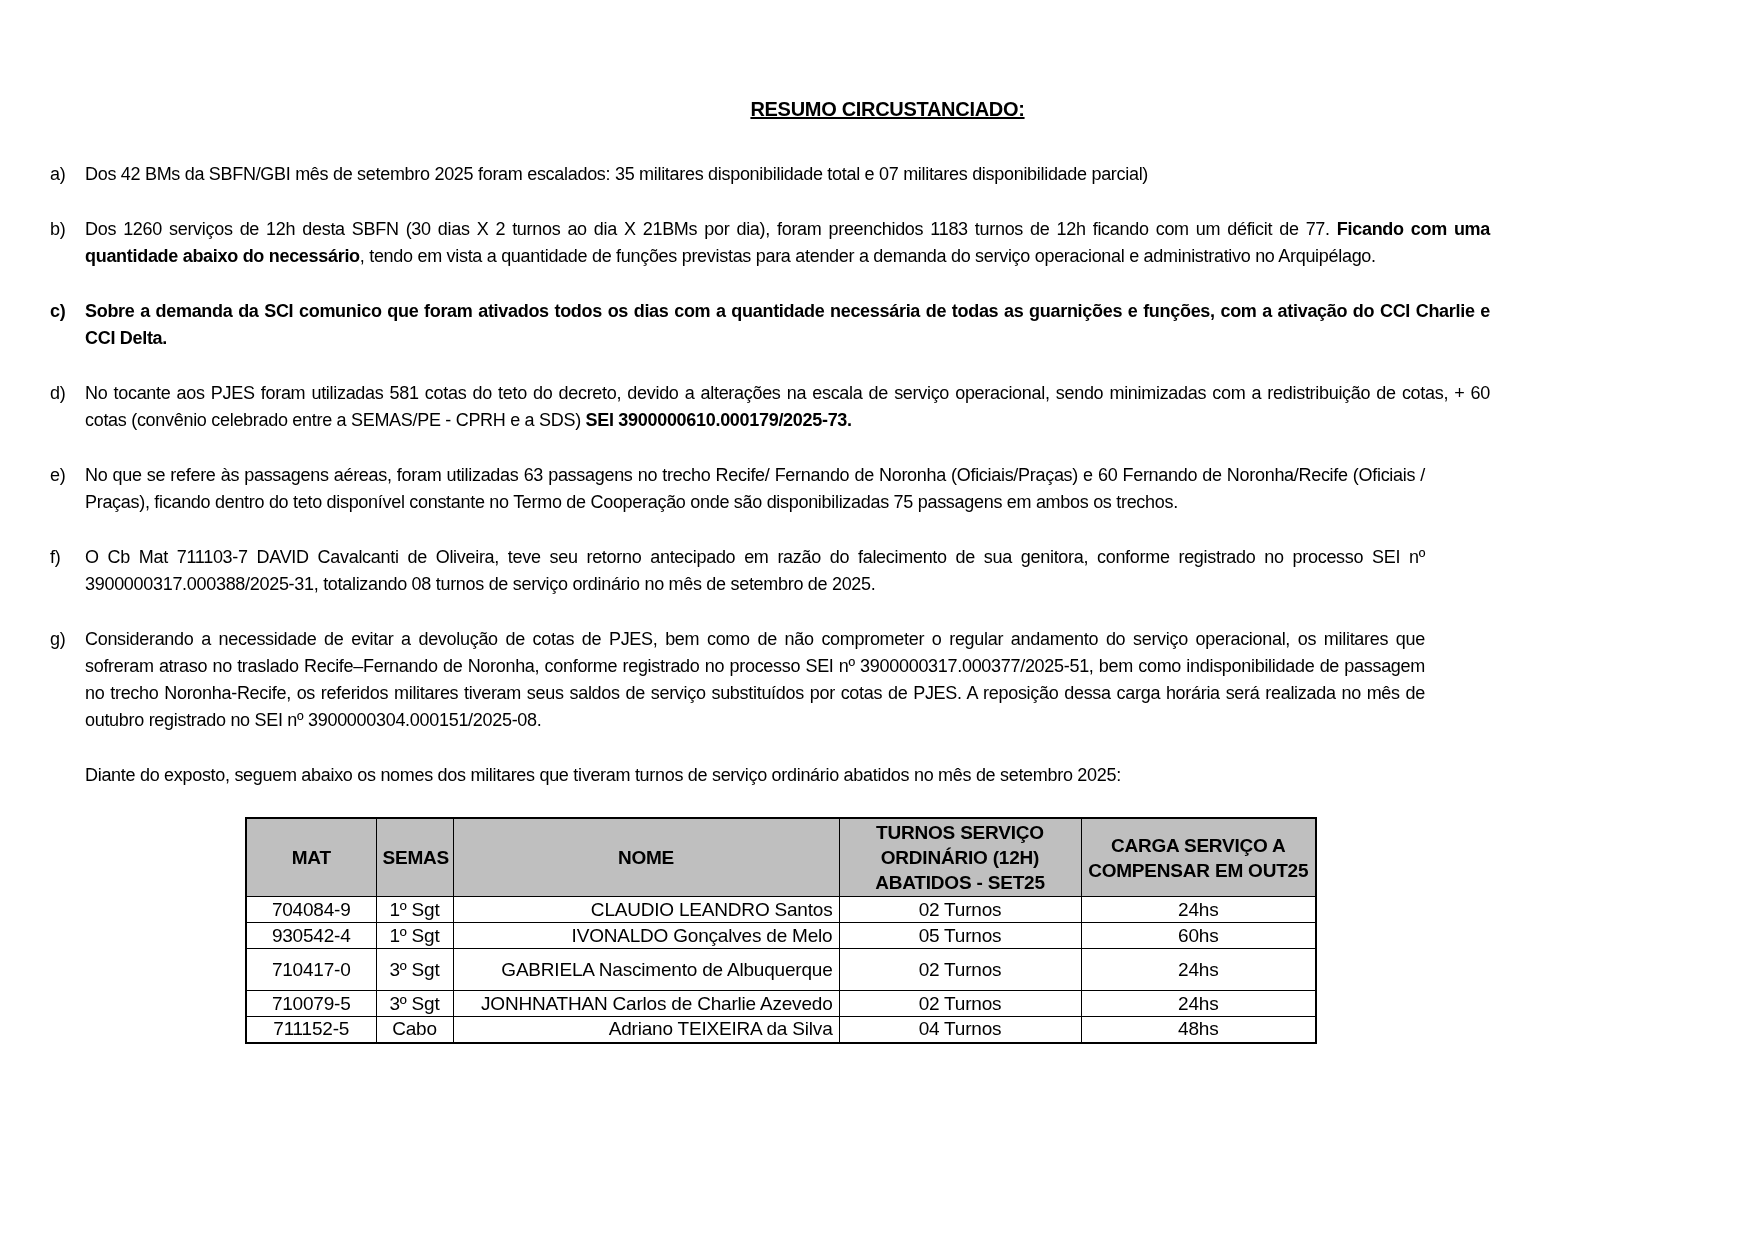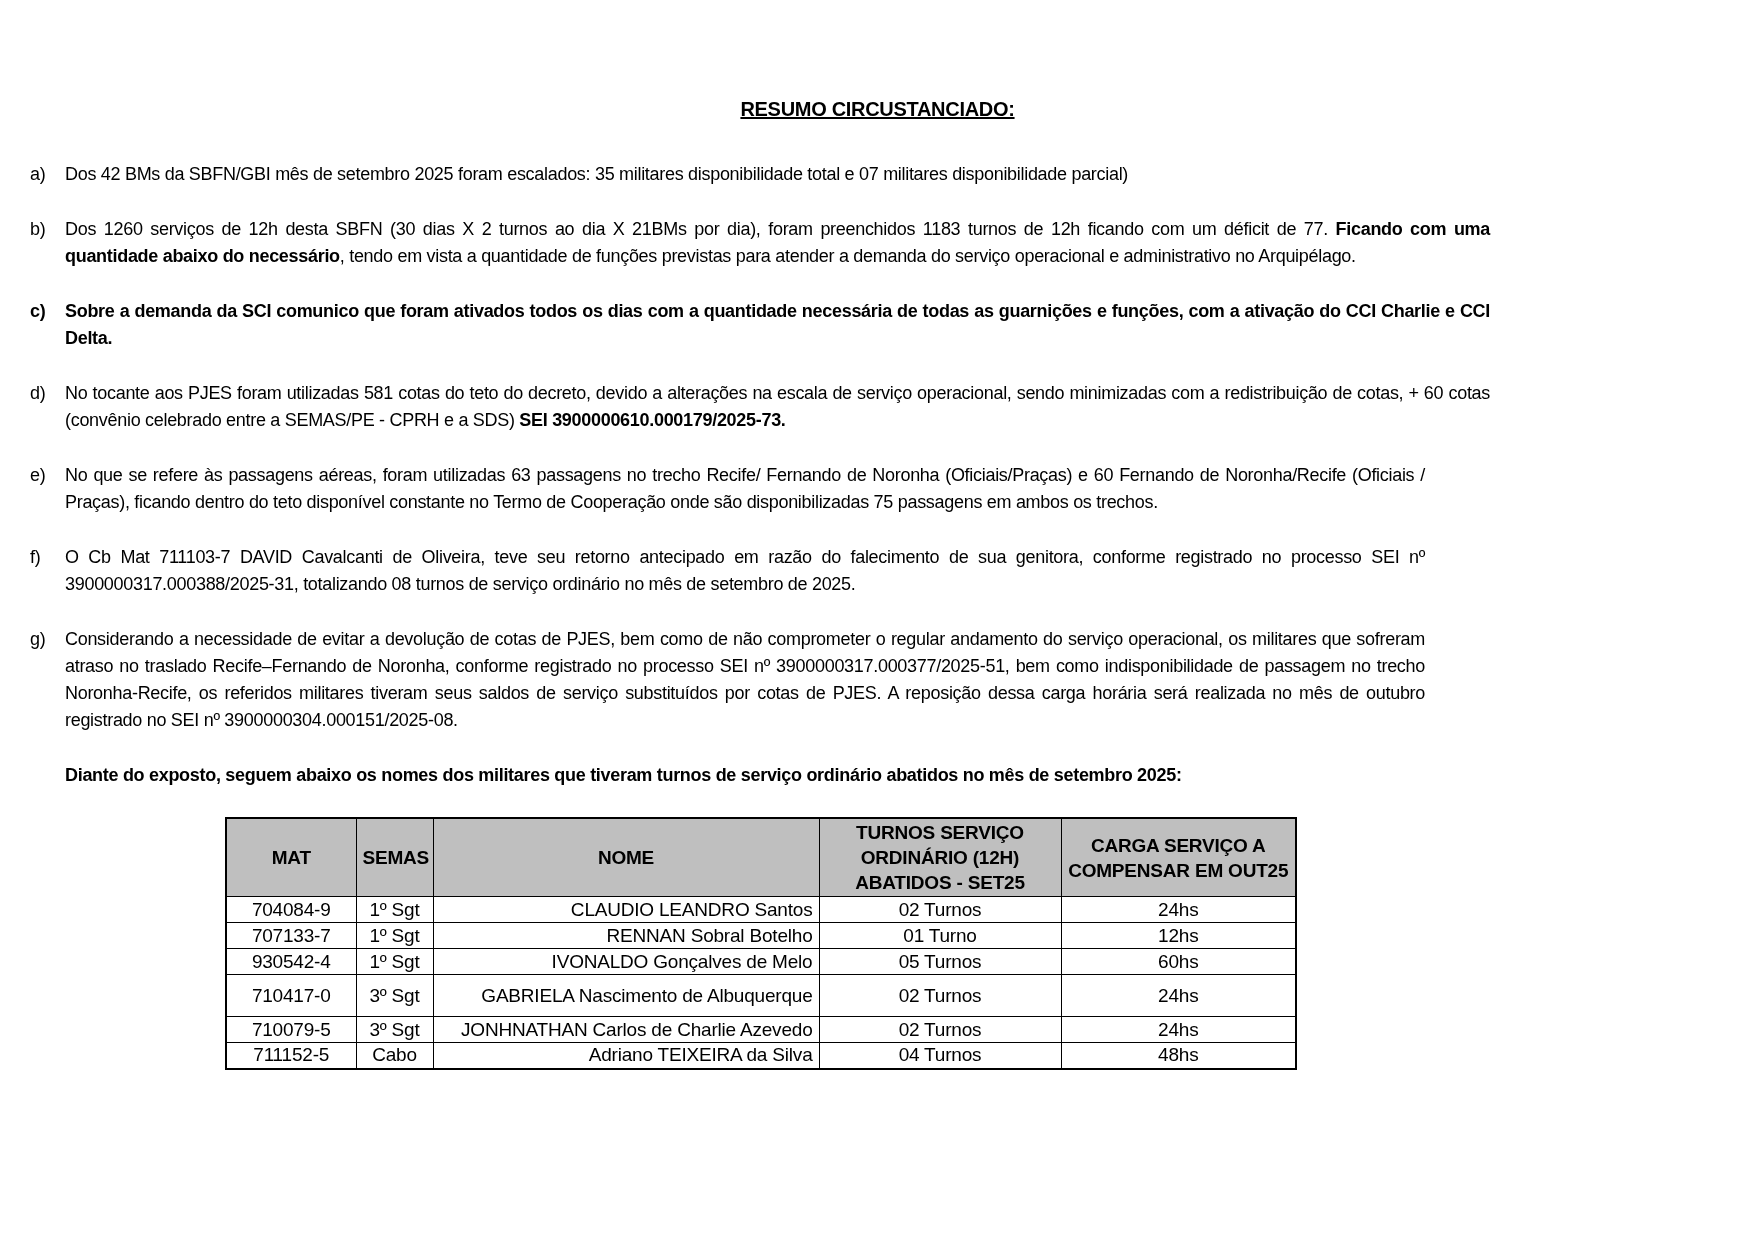--- a/index.html
+++ b/index.html
@@ -7,21 +7,21 @@
   body {
     width: 1755px;
     height: 1241px;
     background: #ffffff;
     color: #000000;
     font-family: "Liberation Sans", "DejaVu Sans", sans-serif;
     font-size: 18px;
     letter-spacing: -0.3px;
     overflow: hidden;
   }
-  .page { padding-top: 98px; }
+  .page { padding-top: 98px; padding-left: 20px; }
   .title {
     text-align: center;
     font-size: 20px;
     font-weight: bold;
     text-decoration: underline;
     margin: 0 0 40px 0;
   }
   .para {
     display: flex;
     margin: 0 265px 28px 30px;
@@ -34,21 +34,20 @@
   }
   .plabel.bold { font-weight: bold; }
   .ptext {
     flex: 1;
     text-align: justify;
   }
   .b { font-weight: bold; }
   .closing {
     margin: 16px 265px 28px 65px;
     line-height: 27px;
-    font-weight: bold;
   }
   table.tbl {
     border-collapse: collapse;
     margin-left: 225px;
     width: 1070px;
     table-layout: fixed;
     border: 2px solid #000;
   }
   table.tbl th, table.tbl td {
     border: 1.5px solid #000;
@@ -136,27 +135,20 @@
     </thead>
     <tbody>
       <tr>
         <td>704084-9</td>
         <td>1º Sgt</td>
         <td class="nome">CLAUDIO LEANDRO Santos</td>
         <td>02 Turnos</td>
         <td>24hs</td>
       </tr>
       <tr>
-        <td>707133-7</td>
-        <td>1º Sgt</td>
-        <td class="nome">RENNAN Sobral  Botelho</td>
-        <td>01 Turno</td>
-        <td>12hs</td>
-      </tr>
-      <tr>
         <td>930542-4</td>
         <td>1º Sgt</td>
         <td class="nome">IVONALDO Gonçalves de Melo</td>
         <td>05 Turnos</td>
         <td>60hs</td>
       </tr>
       <tr class="tall">
         <td>710417-0</td>
         <td>3º Sgt</td>
         <td class="nome">GABRIELA Nascimento de Albuquerque</td>

